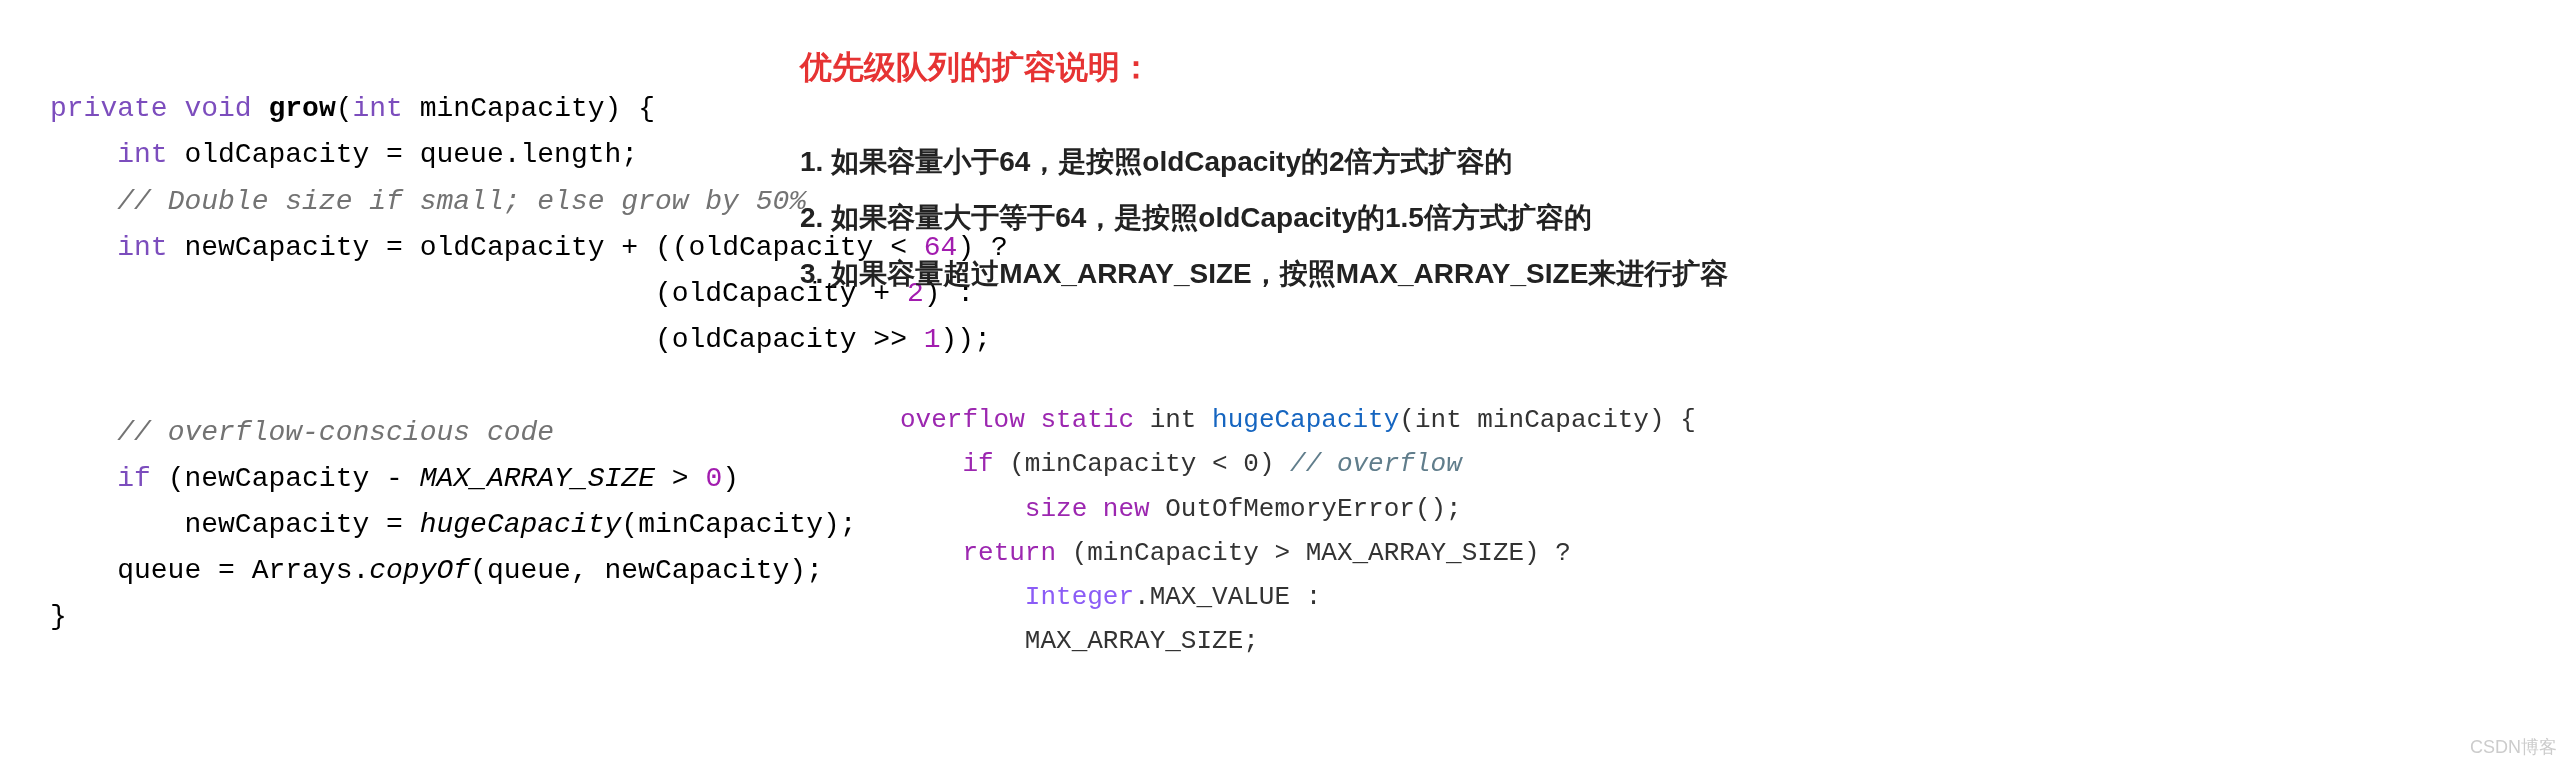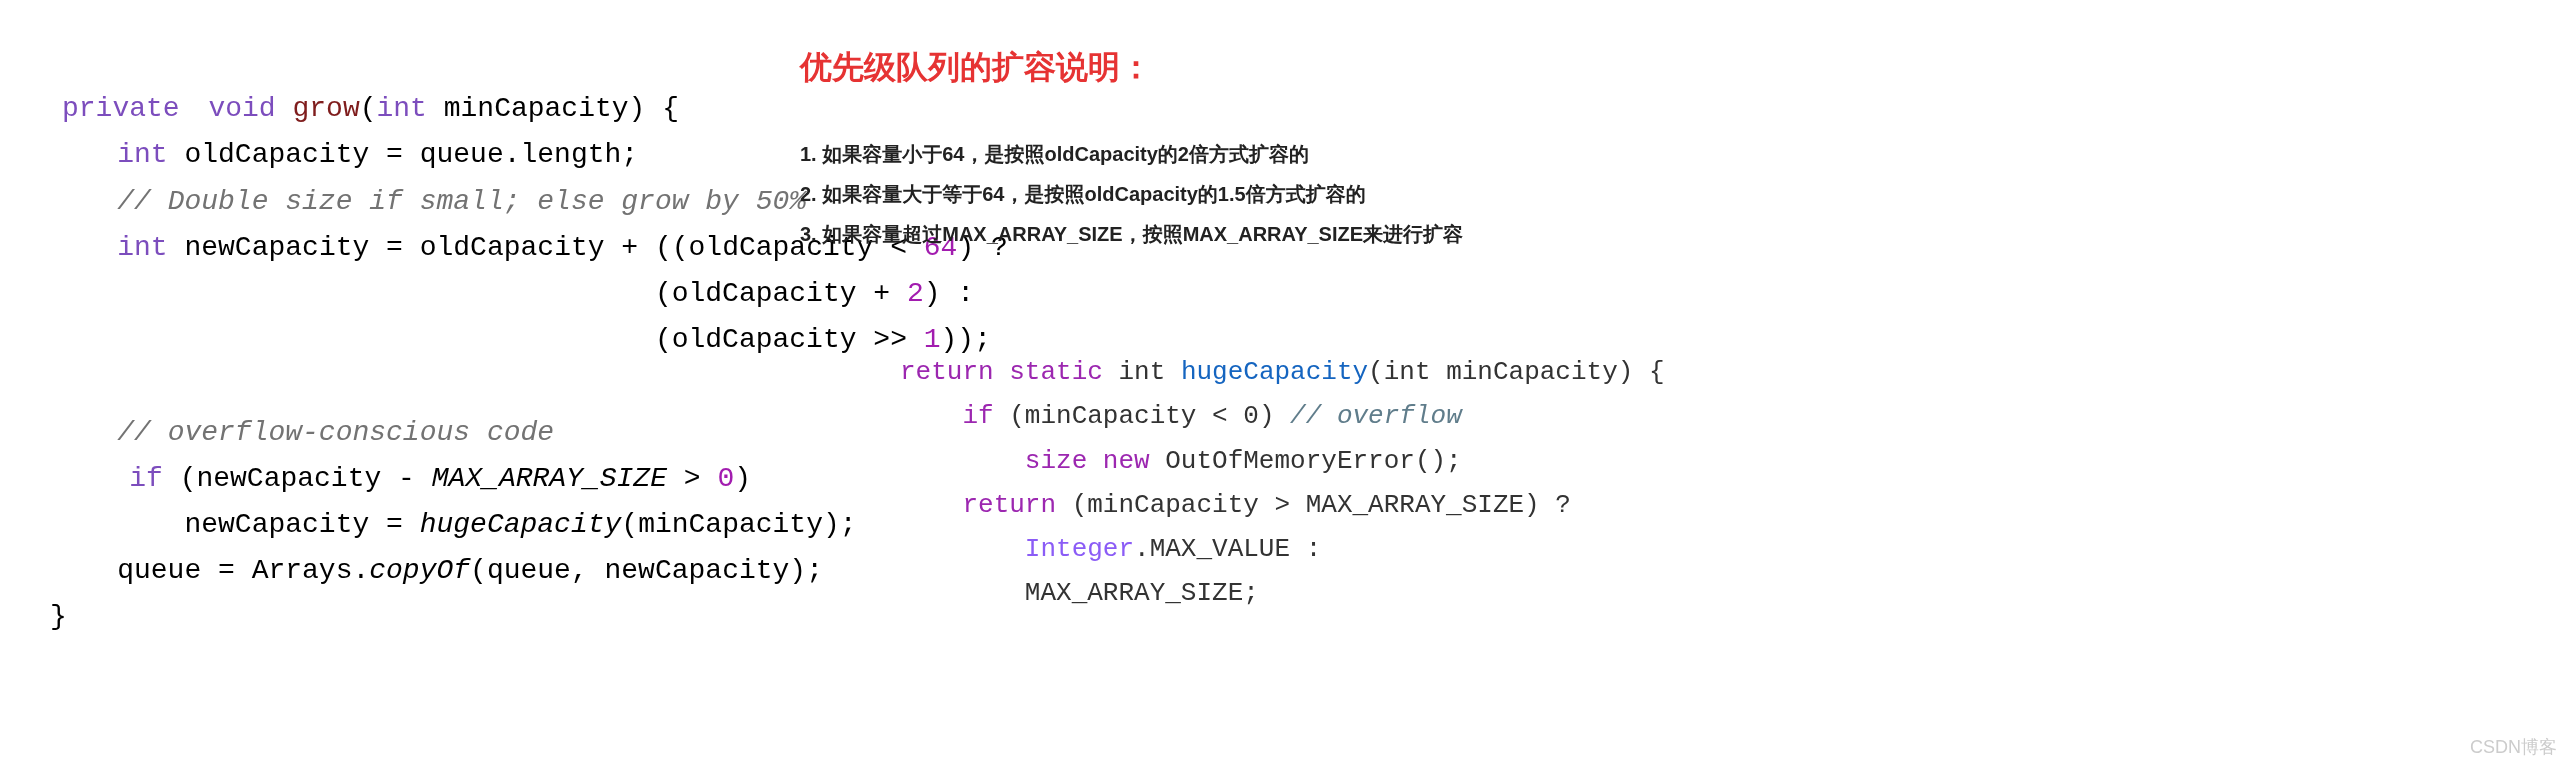--- a/index.html
+++ b/index.html
@@ -32,41 +32,41 @@
       gap: 32px;
     }
 
     .code-block {
       font-family: 'Courier New', Courier, monospace;
       font-size: 28px;
       line-height: 1.65;
       white-space: pre;
     }
 
-    .kw { color: #7c4dbd; font-weight: normal; margin-left: 12px; }         
+    .kw { color: #7c4dbd; font-weight: normal; }         
     .type { color: #7c4dbd; font-weight: normal; }
-    .method { color: #7f1d1d; font-weight: normal; }     
+    .method { color: #000000; font-weight: bold; }     
     .number { color: #a21caf; }
     .comment { color: #737373; font-style: italic; }
     .underline { }
     .italic { font-style: italic; }
 
     
     .desc-title {
       font-family: 'Microsoft YaHei', 'SimHei', Arial, sans-serif;
       font-size: 32px;
       font-weight: bold;
       color: #e63333;
       margin-bottom: 12px;
     }
 
     .desc-list {
       list-style: none;
       font-family: 'Microsoft YaHei', 'SimHei', Arial, sans-serif;
-      font-size: 20px;
+      font-size: 28px;
       font-weight: bold;
       color: #222222;
       line-height: 2;
       margin-bottom: 20px;
     }
 
     .desc-list li {
       color: #222222;
     }
 
@@ -116,21 +116,21 @@
 <div class="right-panel">
   <div class="desc-title">优先级队列的扩容说明：</div>
 
   <ul class="desc-list">
     <li>1. 如果容量小于64，是按照oldCapacity的2倍方式扩容的</li>
     <li>2. 如果容量大于等于64，是按照oldCapacity的1.5倍方式扩容的</li>
     <li>3. 如果容量超过MAX_ARRAY_SIZE，按照MAX_ARRAY_SIZE来进行扩容</li>
   </ul>
 
   <div class="right-code">
-<span class="rc-purple">return static</span> <span class="rc-plain">int</span> <span class="rc-blue">hugeCapacity</span>(<span class="rc-plain">int</span> minCapacity) {
+<span class="rc-purple">overflow static</span> <span class="rc-plain">int</span> <span class="rc-blue">hugeCapacity</span>(<span class="rc-plain">int</span> minCapacity) {
     <span class="rc-purple">if</span> (minCapacity &lt; <span class="rc-plain">0</span>) <span class="rc-comment">// overflow</span>
         <span class="rc-purple">size new</span> OutOfMemoryError();
     <span class="rc-purple">return</span> (minCapacity &gt; MAX_ARRAY_SIZE) ?
         <span class="rc-green">Integer</span>.MAX_VALUE :
         MAX_ARRAY_SIZE;</div>
 </div>
 
 <div class="watermark">CSDN博客</div>
 
 </body></html>

